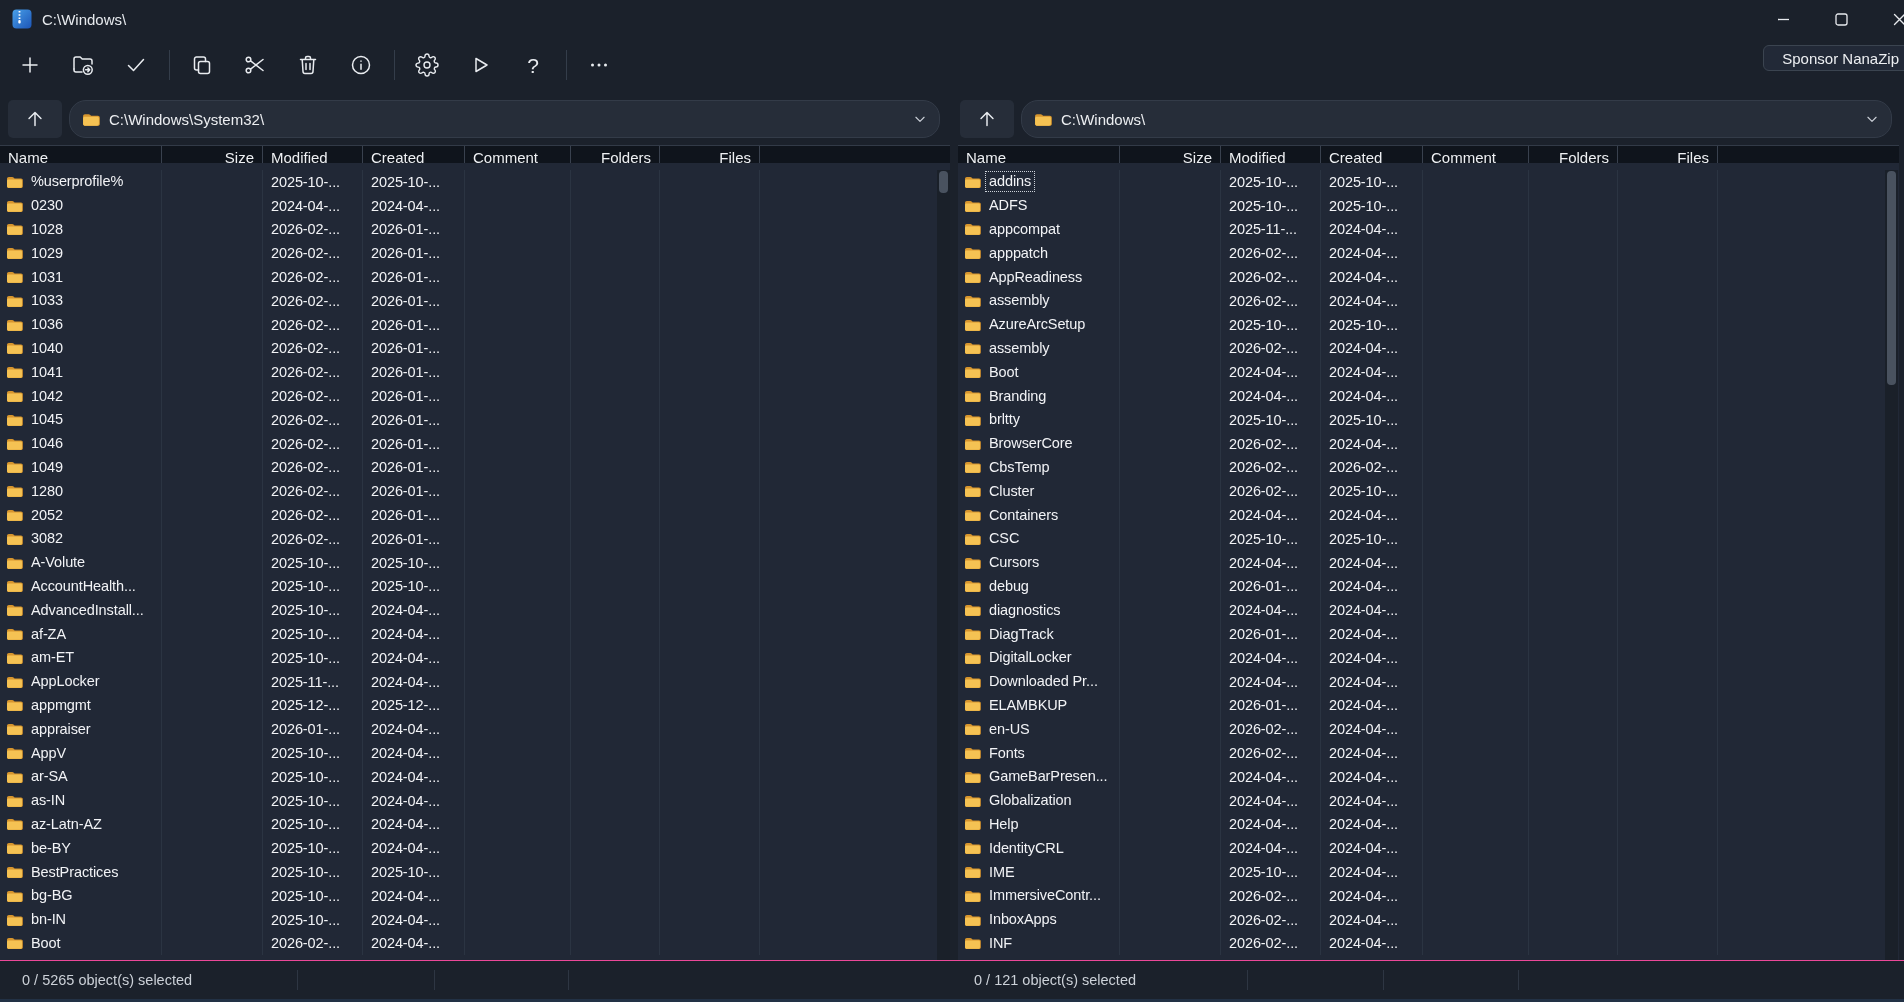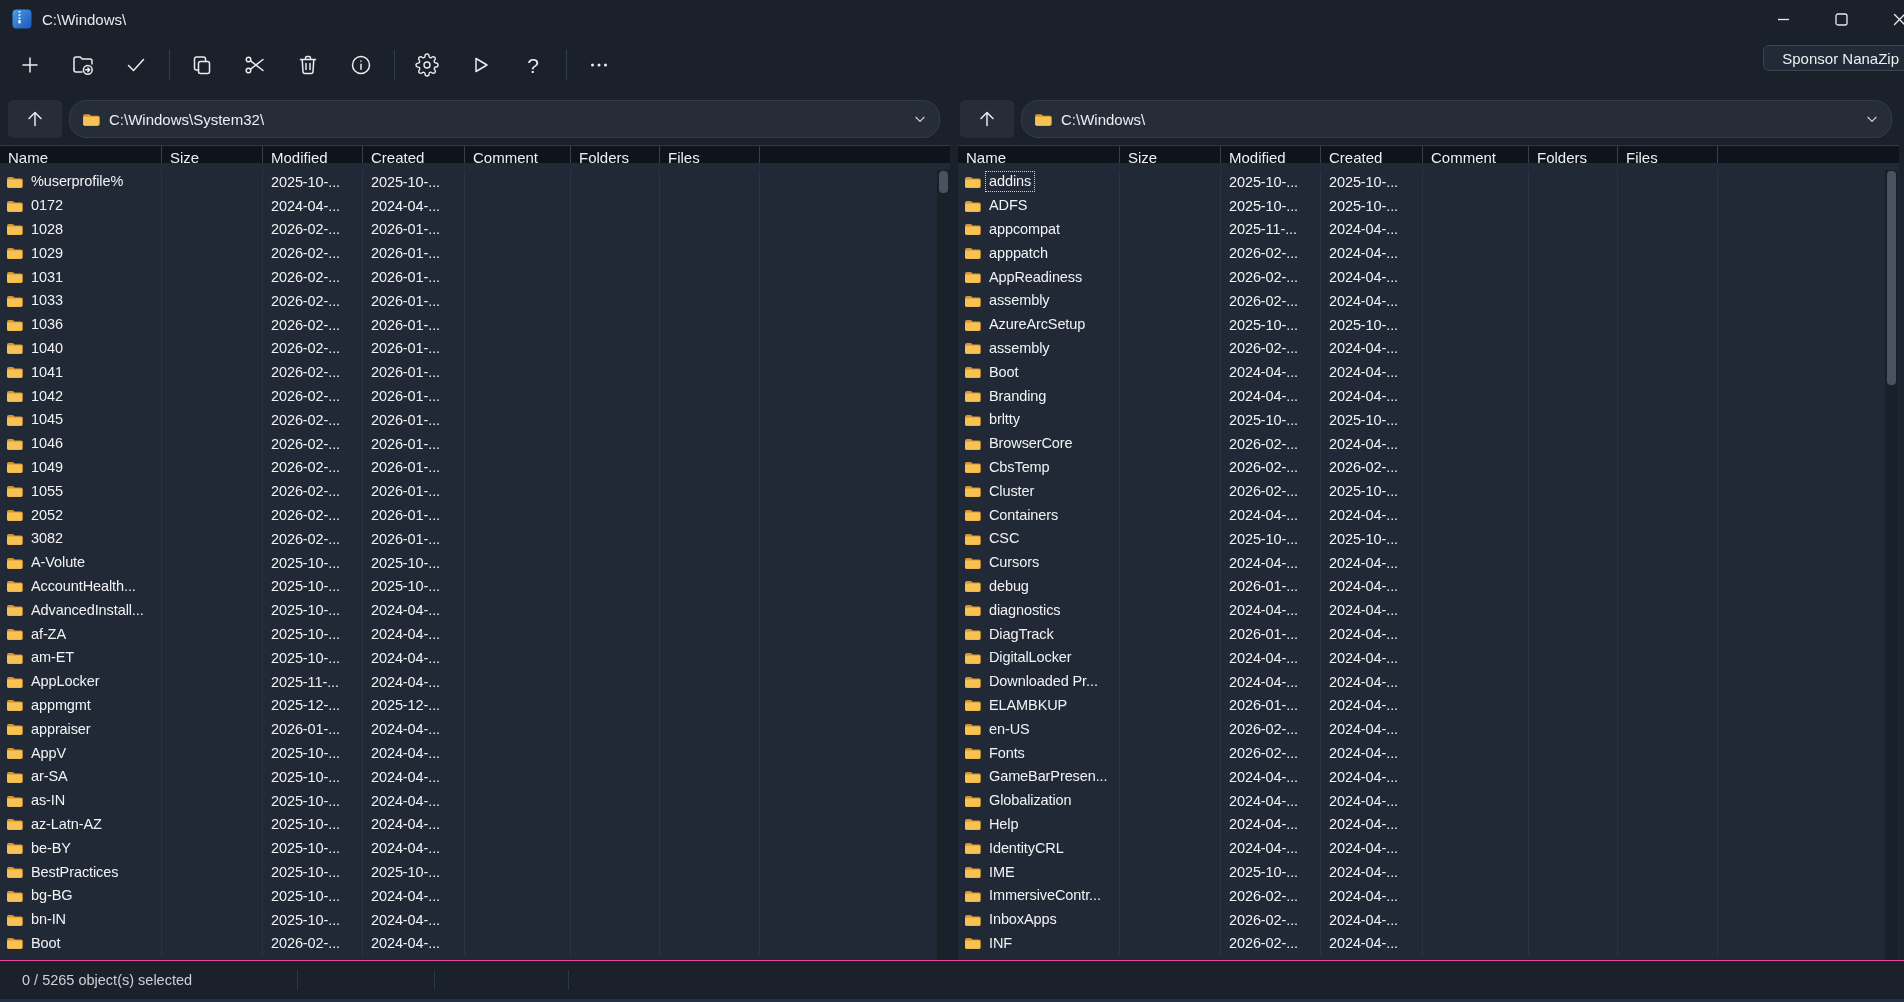--- a/index.html
+++ b/index.html
@@ -29,21 +29,21 @@
     padding:0 12px;gap:9px;box-sizing:border-box;}
   .combobox .path{flex:1;font-size:15px;color:#eceef1;white-space:nowrap;overflow:hidden;}
   
   .listwrap{position:absolute;top:53px;bottom:0;background:#212836;border-top:1px solid #323a47;}
   .pane.left .listwrap{left:0;width:950px;}
   .pane.right .listwrap{left:6px;right:5px;}
   .list-header{display:flex;height:17px;background:#0f141c;}
   .hcell{box-sizing:border-box;padding:0 8px;font-size:15px;line-height:24px;color:#eef0f3;
     border-right:1px solid #39414e;white-space:nowrap;overflow:hidden;flex:0 0 auto;}
   .hcell.fill{flex:1;border-right:none;}
-  .hcell.c1,.hcell.c5,.hcell.c6{text-align:left;}
+  .hcell.c1,.hcell.c5,.hcell.c6{text-align:right;}
   .list-body{position:absolute;top:24px;left:0;right:0;bottom:0;overflow:hidden;}
   .row{display:flex;height:23.8px;align-items:stretch;}
   .cell{box-sizing:border-box;padding:0 8px;font-size:14.5px;color:#f2f3f6;border-right:1px solid #2b3442;
     white-space:nowrap;overflow:hidden;flex:0 0 auto;display:flex;align-items:center;letter-spacing:-0.1px;}
   .cell.fill{flex:1;border-right:none;}
   .c0{width:162px}.c1{width:101px}.c2{width:100px}.c3{width:102px}.c4{width:106px}.c5{width:89px}.c6{width:100px}
   .cell.c1,.cell.c5,.cell.c6{justify-content:flex-end;}
   .namecell{padding-left:6px;gap:5px;}
   .namecell svg{flex:0 0 auto;}
   .fname{padding:1px 3px;line-height:17px;}
@@ -213,21 +213,21 @@
               <div class="cell c5"></div>
               <div class="cell c6"></div>
               <div class="cell fill"></div>
             </div>
             <div class="row">
               <div class="cell c0 namecell">
                 <svg width="17" height="14" viewBox="0 0 20 16">
                   <path d="M1.2 4.2c0-1.2.9-2.1 2.1-2.1h4.1c.6 0 1.1.2 1.5.6l1.2 1.2h7.6c1.2 0 2.1.9 2.1 2.1v6.9c0 1.2-.9 2.1-2.1 2.1H3.3c-1.2 0-2.1-.9-2.1-2.1z" fill="#d6952e"></path>
                   <path d="M1.2 6.6c0-.9.7-1.6 1.6-1.6h14.4c.9 0 1.6.7 1.6 1.6v6.2c0 1.2-.9 2.1-2.1 2.1H3.3c-1.2 0-2.1-.9-2.1-2.1z" fill="#f5c253"></path>
                 </svg>
-                <span class="fname">0172</span>
+                <span class="fname">0230</span>
               </div>
               <div class="cell c1"></div>
               <div class="cell c2">2024-04-...</div>
               <div class="cell c3">2024-04-...</div>
               <div class="cell c4"></div>
               <div class="cell c5"></div>
               <div class="cell c6"></div>
               <div class="cell fill"></div>
             </div>
             <div class="row">
@@ -405,21 +405,21 @@
               <div class="cell c5"></div>
               <div class="cell c6"></div>
               <div class="cell fill"></div>
             </div>
             <div class="row">
               <div class="cell c0 namecell">
                 <svg width="17" height="14" viewBox="0 0 20 16">
                   <path d="M1.2 4.2c0-1.2.9-2.1 2.1-2.1h4.1c.6 0 1.1.2 1.5.6l1.2 1.2h7.6c1.2 0 2.1.9 2.1 2.1v6.9c0 1.2-.9 2.1-2.1 2.1H3.3c-1.2 0-2.1-.9-2.1-2.1z" fill="#d6952e"></path>
                   <path d="M1.2 6.6c0-.9.7-1.6 1.6-1.6h14.4c.9 0 1.6.7 1.6 1.6v6.2c0 1.2-.9 2.1-2.1 2.1H3.3c-1.2 0-2.1-.9-2.1-2.1z" fill="#f5c253"></path>
                 </svg>
-                <span class="fname">1055</span>
+                <span class="fname">1280</span>
               </div>
               <div class="cell c1"></div>
               <div class="cell c2">2026-02-...</div>
               <div class="cell c3">2026-01-...</div>
               <div class="cell c4"></div>
               <div class="cell c5"></div>
               <div class="cell c6"></div>
               <div class="cell fill"></div>
             </div>
             <div class="row">
@@ -1300,15 +1300,21 @@
 
   </div>
 
   <div class="statusbar">
     <div class="status-half sl">
       <div class="status-text">0 / 5265 object(s) selected</div>
       <div class="sdiv" style="left:297px"></div>
       <div class="sdiv" style="left:434px"></div>
       <div class="sdiv" style="left:568px"></div>
     </div>
+    <div class="status-half sr">
+      <div class="status-text">0 / 121 object(s) selected</div>
+      <div class="sdiv" style="left:295px"></div>
+      <div class="sdiv" style="left:431px"></div>
+      <div class="sdiv" style="left:566px"></div>
+    </div>
   </div>
 
 </div>
 
 </body></html>

